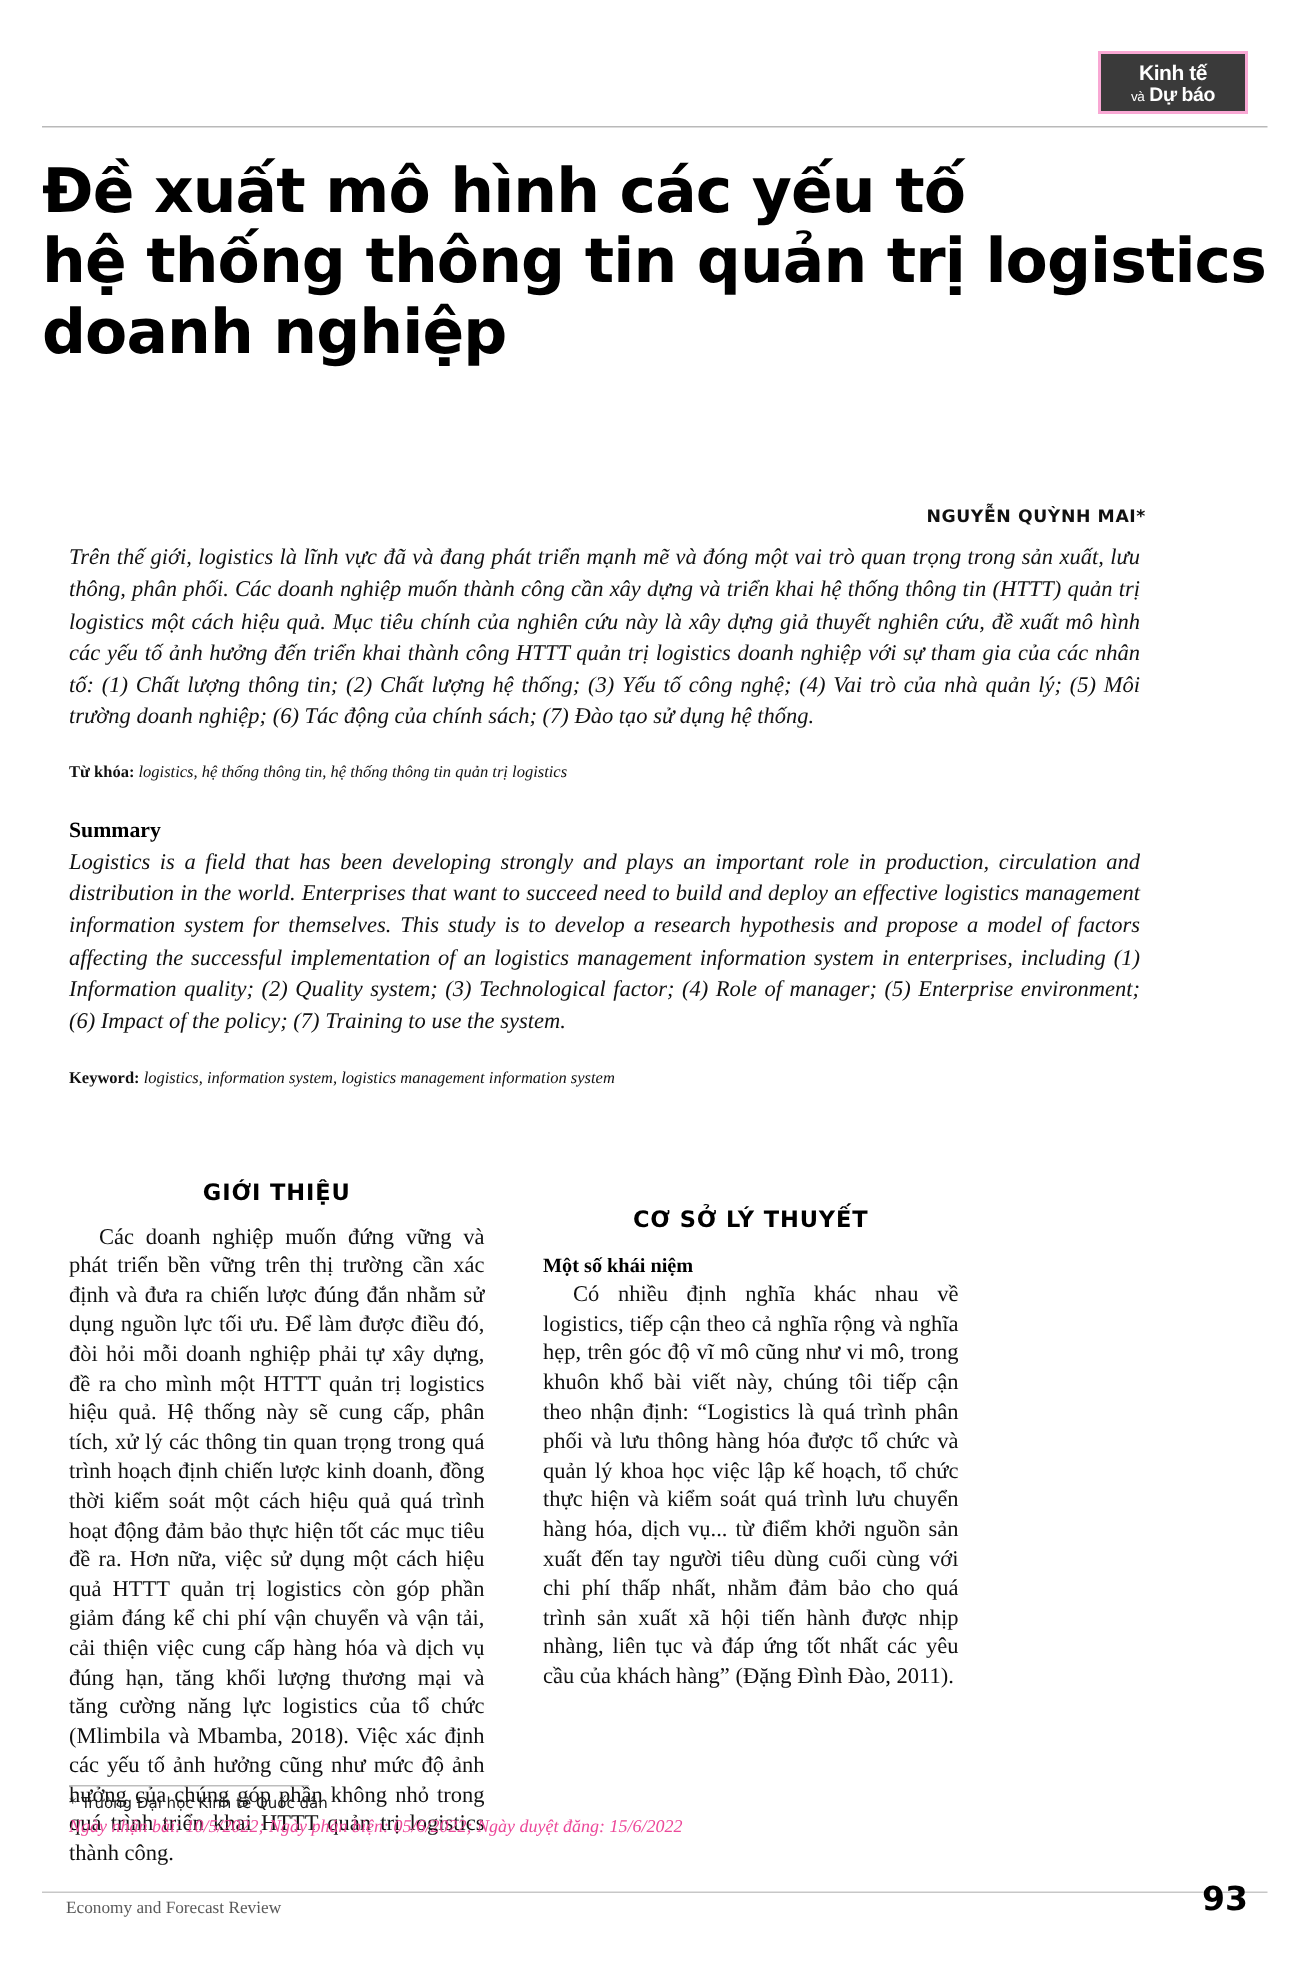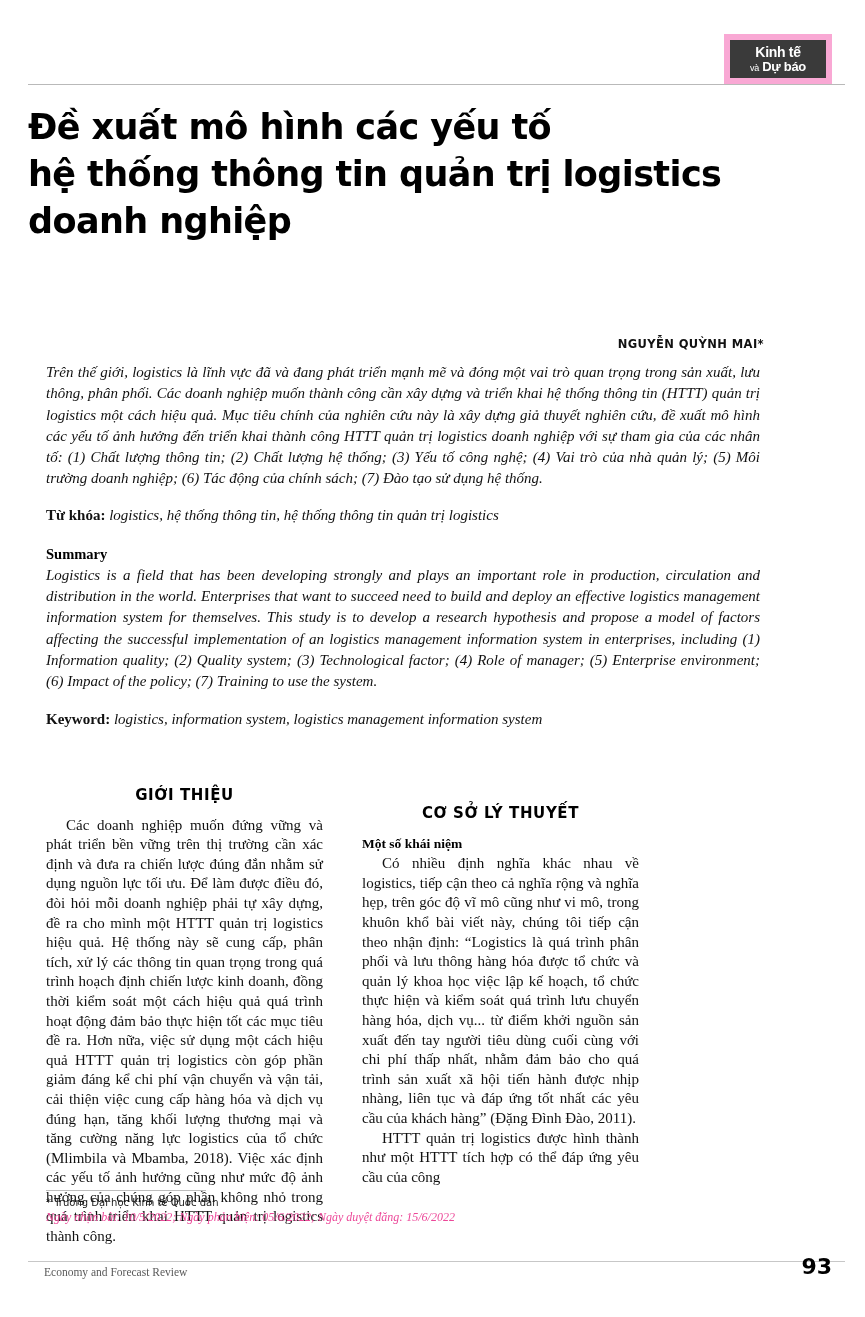--- a/index.html
+++ b/index.html
@@ -18,21 +18,21 @@
   }
 
   
   .masthead {
     position: absolute;
     top: 34px;
     right: 33px;
     width: 96px;
     height: 38px;
     background: #3a3a3a;
-    border: 6px solid #f9a8d4;
+    border: 2px solid #f9a8d4;
     display: flex;
     flex-direction: column;
     align-items: center;
     justify-content: center;
     color: #ffffff;
     line-height: 1.0;
   }
   .masthead .m1 {
     font-family: "Liberation Sans", sans-serif;
     font-weight: bold;
@@ -63,21 +63,21 @@
   
   .title-block {
     position: absolute;
     top: 104px;
     left: 28px;
     width: 730px;
   }
   .title-line {
     font-family: "DejaVu Sans", "Liberation Sans", sans-serif;
     font-weight: bold;
-    font-size: 35px;
+    font-size: 41px;
     line-height: 47px;
     letter-spacing: -0.6px;
     color: #000000;
     white-space: nowrap;
   }
 
   .author {
     position: absolute;
     top: 337px;
     left: 28px;
@@ -108,21 +108,21 @@
     font-family: "Liberation Serif", serif;
     font-style: italic;
     font-size: 15px;
     line-height: 21.3px;
     text-align: justify;
     margin: 0;
     color: #111;
   }
   .kw {
     font-family: "Liberation Serif", serif;
-    font-size: 15px;
+    font-size: 11px;
     line-height: 21px;
     margin: 15px 0 0 0;
     color: #111;
   }
   .kw b { font-style: normal; font-weight: bold; }
   .kw i { font-style: italic; }
   .gap-sum { margin-top: 20px; }
   .gap-kw2 { margin-top: 16px; }
 
   
@@ -249,21 +249,20 @@
 
   <div class="col col-left">
     <div class="h1-sec">GIỚI THIỆU</div>
     <p class="para">Các doanh nghiệp muốn đứng vững và phát triển bền vững trên thị trường cần xác định và đưa ra chiến lược đúng đắn nhằm sử dụng nguồn lực tối ưu. Để làm được điều đó, đòi hỏi mỗi doanh nghiệp phải tự xây dựng, đề ra cho mình một HTTT quản trị logistics hiệu quả. Hệ thống này sẽ cung cấp, phân tích, xử lý các thông tin quan trọng trong quá trình hoạch định chiến lược kinh doanh, đồng thời kiểm soát một cách hiệu quả quá trình hoạt động đảm bảo thực hiện tốt các mục tiêu đề ra. Hơn nữa, việc sử dụng một cách hiệu quả HTTT quản trị logistics còn góp phần giảm đáng kể chi phí vận chuyển và vận tải, cải thiện việc cung cấp hàng hóa và dịch vụ đúng hạn, tăng khối lượng thương mại và tăng cường năng lực logistics của tổ chức (Mlimbila và Mbamba, 2018). Việc xác định các yếu tố ảnh hưởng cũng như mức độ ảnh hưởng của chúng góp phần không nhỏ trong quá trình triển khai HTTT quản trị logistics thành công.</p>
   </div>
 
   <div class="col col-right">
     <div class="h1-sec mt">CƠ SỞ LÝ THUYẾT</div>
     <div class="h2-sec">Một số khái niệm</div>
     <p class="para">Có nhiều định nghĩa khác nhau về logistics, tiếp cận theo cả nghĩa rộng và nghĩa hẹp, trên góc độ vĩ mô cũng như vi mô, trong khuôn khổ bài viết này, chúng tôi tiếp cận theo nhận định: “Logistics là quá trình phân phối và lưu thông hàng hóa được tổ chức và quản lý khoa học việc lập kế hoạch, tổ chức thực hiện và kiểm soát quá trình lưu chuyển hàng hóa, dịch vụ... từ điểm khởi nguồn sản xuất đến tay người tiêu dùng cuối cùng với chi phí thấp nhất, nhằm đảm bảo cho quá trình sản xuất xã hội tiến hành được nhịp nhàng, liên tục và đáp ứng tốt nhất các yêu cầu của khách hàng” (Đặng Đình Đào, 2011).</p>
-    <p class="para">HTTT quản trị logistics được hình thành như một HTTT tích hợp có thể đáp ứng yêu cầu của công</p>
   </div>
 
   <div class="footnote">
     <div class="fn-rule"></div>
     <p class="fn-aff">* Trường Đại học Kinh tế Quốc dân</p>
     <p class="fn-dates">Ngày nhận bài: 10/5/2022; Ngày phản biện: 05/6/2022; Ngày duyệt đăng: 15/6/2022</p>
   </div>
 
   <div class="footer-rule"></div>
   <div class="footer-left">Economy and Forecast Review</div>

